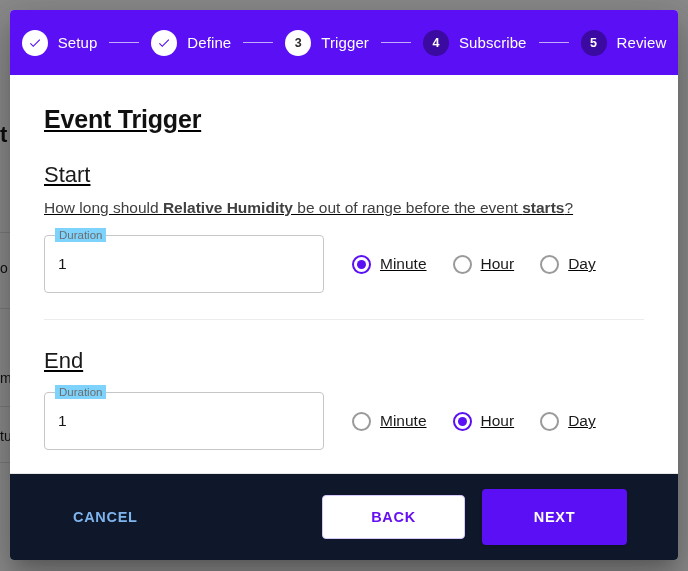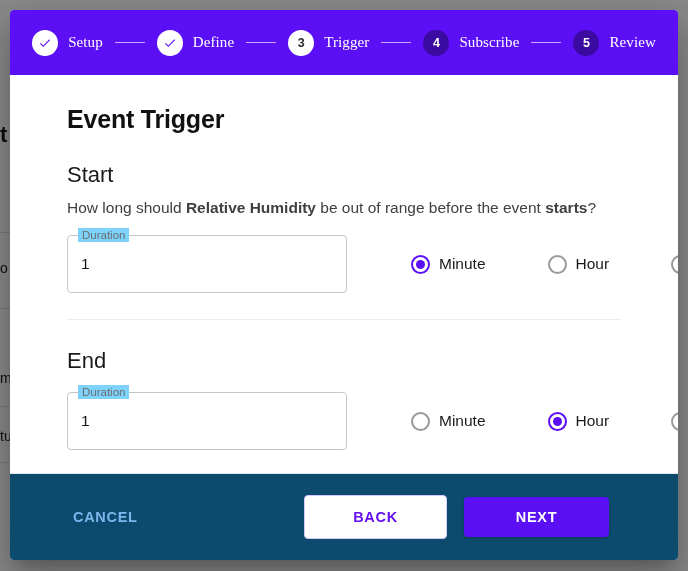--- a/index.html
+++ b/index.html
@@ -93,38 +93,38 @@
     flex: 0 0 26px;
   }
   .step-circle.done { background: #ffffff; color: #5a0ff5; }
   .step-circle.active { background: #ffffff; color: #2b2b2b; }
   .step-circle.todo { background: #3b0aa0; color: #ffffff; }
   .step-label {
     color: #ffffff;
     font-size: 15px;
     letter-spacing: .1px;
     white-space: nowrap;
-    font-family: Liberation Serif, serif;
   }
   .step-connector {
     width: 30px;
     height: 1px;
     background: rgba(255,255,255,.65);
     margin: 0 12px;
     flex: 0 0 30px;
   }
   .check-svg { display: block; }
 
   
   #body {
     flex: 1 1 auto;
-    padding: 0 57px;
+    padding: 0 34px;
     overflow: hidden;
     position: relative;
     border-bottom: 1px solid #e6e6e6;
+    text-decoration: underline;
   }
   #title {
     font-size: 25px;
     font-weight: bold;
     color: #111111;
     letter-spacing: -.2px;
     margin: 30px 0 0 0;
   }
   .sec-head {
     font-size: 22px;
@@ -187,21 +187,20 @@
     display: flex;
     align-items: center;
     margin-left: 28px;
   }
   .radio-item {
     display: flex;
     align-items: center;
     gap: 9px;
     margin-right: 26px;
     cursor: pointer;
-    margin-left: 36px;
   }
   .radio-item:last-child { margin-right: 0; }
   .radio-circle {
     width: 19px;
     height: 19px;
     border-radius: 50%;
     border: 2px solid #9a9a9a;
     position: relative;
     flex: 0 0 19px;
   }
@@ -225,22 +224,22 @@
     background: #ececec;
     margin-top: 26px;
   }
 
   
   #footer {
     flex: 0 0 86px;
     height: 86px;
     display: flex;
     align-items: center;
-    padding: 0 69px 0 57px;
-    background: #0c4a6e;
+    padding: 0 51px 0 57px;
+    background: #0f172a;
   }
   .btn {
     font-family: "Liberation Sans", sans-serif;
     font-size: 14.5px;
     font-weight: bold;
     letter-spacing: .7px;
     border-radius: 4px;
     cursor: pointer;
     background: none;
     border: 0;
@@ -255,21 +254,21 @@
     border: 1px solid #d6c9fb;
     background: #ffffff;
     width: 143px;
     height: 44px;
     margin-right: 17px;
   }
   #next-btn {
     color: #ffffff;
     background: #5a0ff5;
     width: 145px;
-    height: 40px;
+    height: 56px;
     box-shadow: 0 1px 3px rgba(0,0,0,.22);
   }
 </style>
 </head>
 <body>
 
 <div id="backdrop">
   <div id="bg-page">
       <div class="bg-rule" style="top: 232px;"></div>
       <div class="bg-rule" style="top: 308px;"></div>

